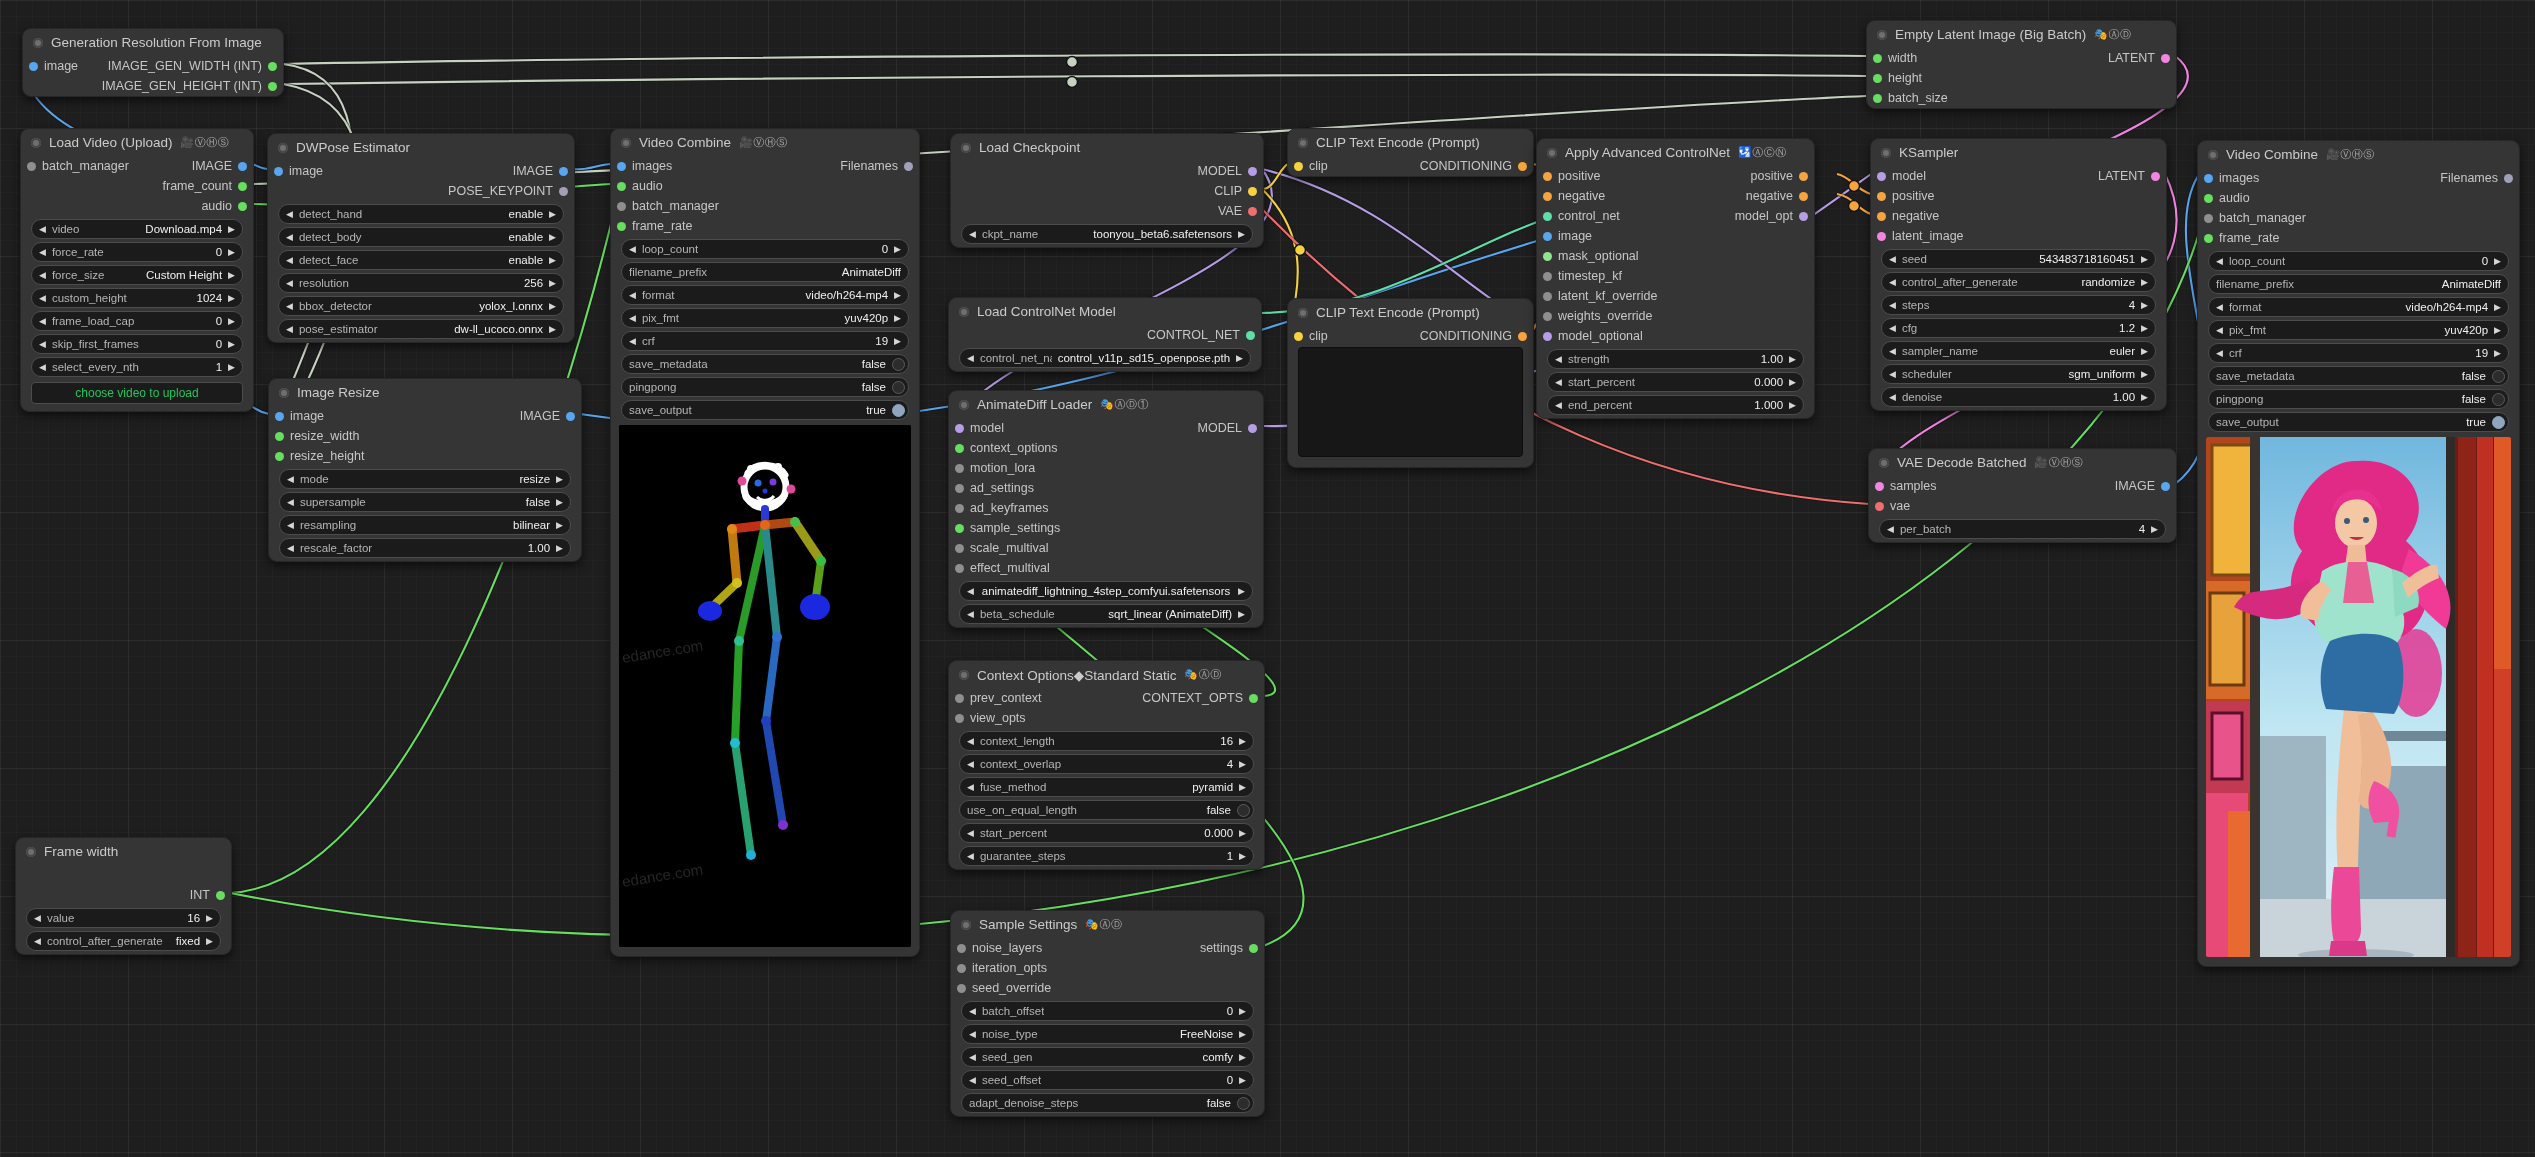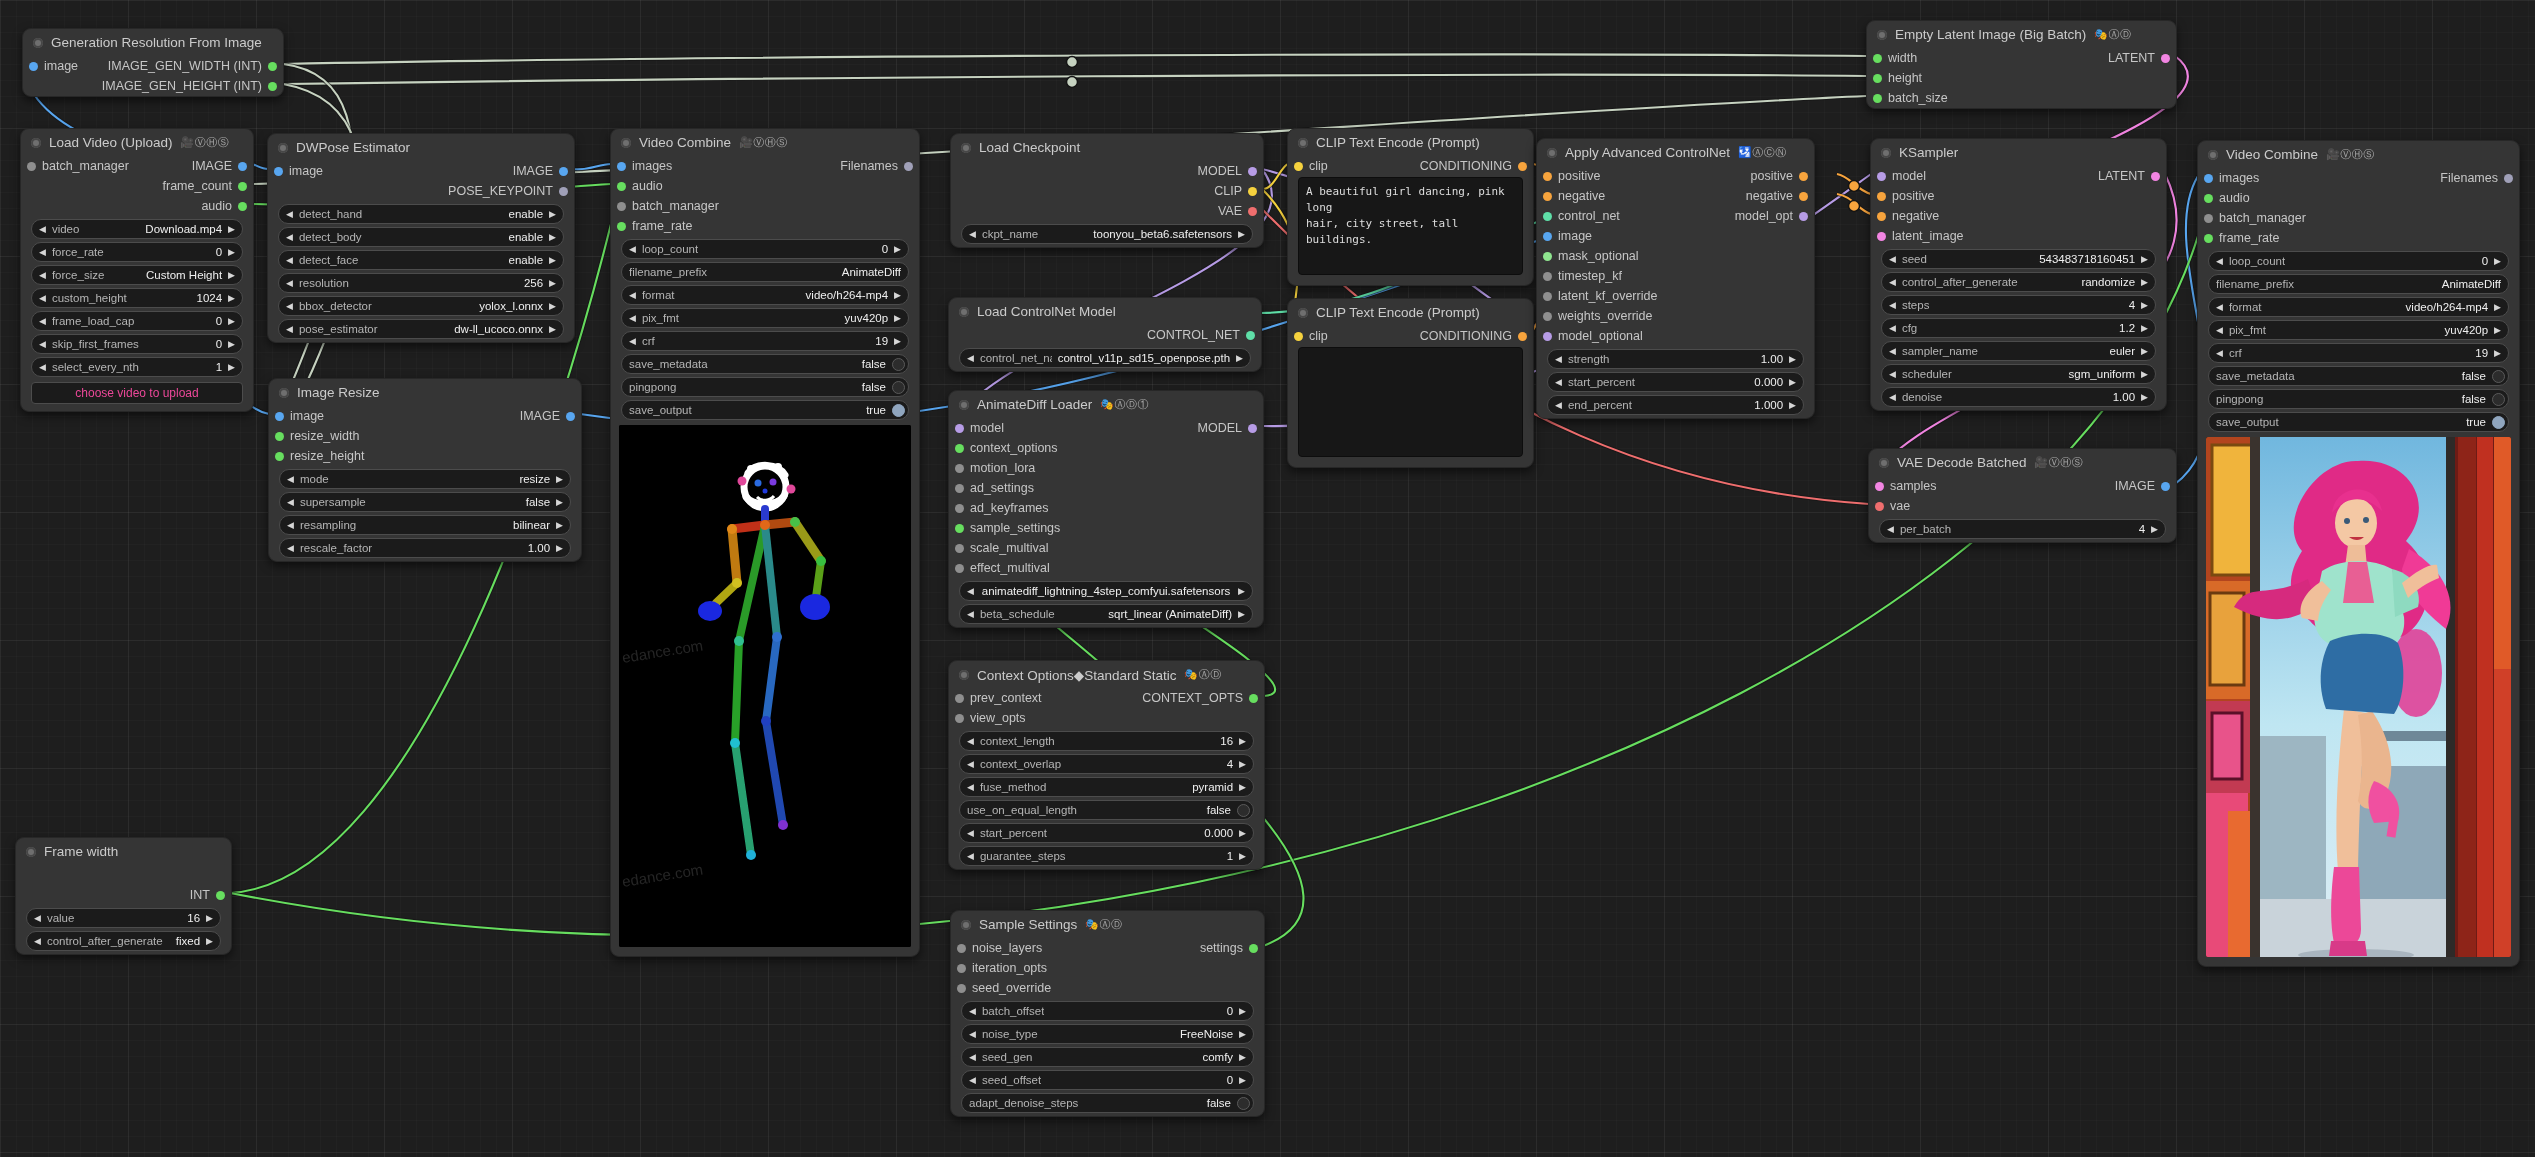--- a/index.html
+++ b/index.html
@@ -28,21 +28,21 @@
     border:1px solid #4c4c4c;border-radius:10px;padding:0 7px;font-size:11.5px;
     color:#b5b5b5;gap:6px;overflow:hidden;white-space:nowrap;}
   .warr{color:#d6d6d6;font-size:9px;flex:none;}
   .wlabel{overflow:hidden;min-width:0;}
   .wvalue{margin-left:auto;color:#efefef;flex:none;}
   .wvalue.center{margin:0 auto;}
   .knob{width:13px;height:13px;border-radius:50%;background:#2c2c2c;border:1px solid #5a5a5a;
     flex:none;margin-right:-4px;box-sizing:border-box;}
   .knob.on{background:#90a6bf;border-color:#90a6bf;}
   .wbutton{height:20px;margin:5px 10px 7px;background:#1b1b1b;border:1px solid #4c4c4c;
-    border-radius:4px;color:#ec4899;display:flex;align-items:center;justify-content:center;font-size:12px;}
+    border-radius:4px;color:#22c55e;display:flex;align-items:center;justify-content:center;font-size:12px;}
   .ta{margin:1px 10px 10px;background:#171717;border:1px solid #0d0d0d;border-radius:4px;
     color:#dedede;font-family:"DejaVu Sans Mono",monospace;font-size:11px;line-height:1.45;
     padding:6px 7px;white-space:pre-wrap;overflow:hidden;}
   .preview{margin:5px 8px 9px;background:#000;border-radius:2px;overflow:hidden;line-height:0;}
 </style>
 </head>
 <body>
 
 <div id="canvas">
   <svg id="wires" width="2535" height="1157">
@@ -566,22 +566,20 @@
         <div class="prow">
           <span class="pin">
             <span class="pdot" style="background:#f6d23e"></span>
             <span>clip</span>
           </span>
           <span class="pout">
             <span>CONDITIONING</span>
             <span class="pdot" style="background:#f7a43d"></span>
           </span>
         </div>
-        <div class="ta" style="height: 84px;">A beautiful girl dancing, pink long
-hair, city street, tall buildings.</div>
       </div>
       <div class="node" style="left: 1287px; top: 298px; width: 245px;">
         <div class="nh">
           <span class="ndot"></span>
           <span>CLIP Text Encode (Prompt)</span>
         </div>
         <div class="prow">
           <span class="pin">
             <span class="pdot" style="background:#f6d23e"></span>
             <span>clip</span>

